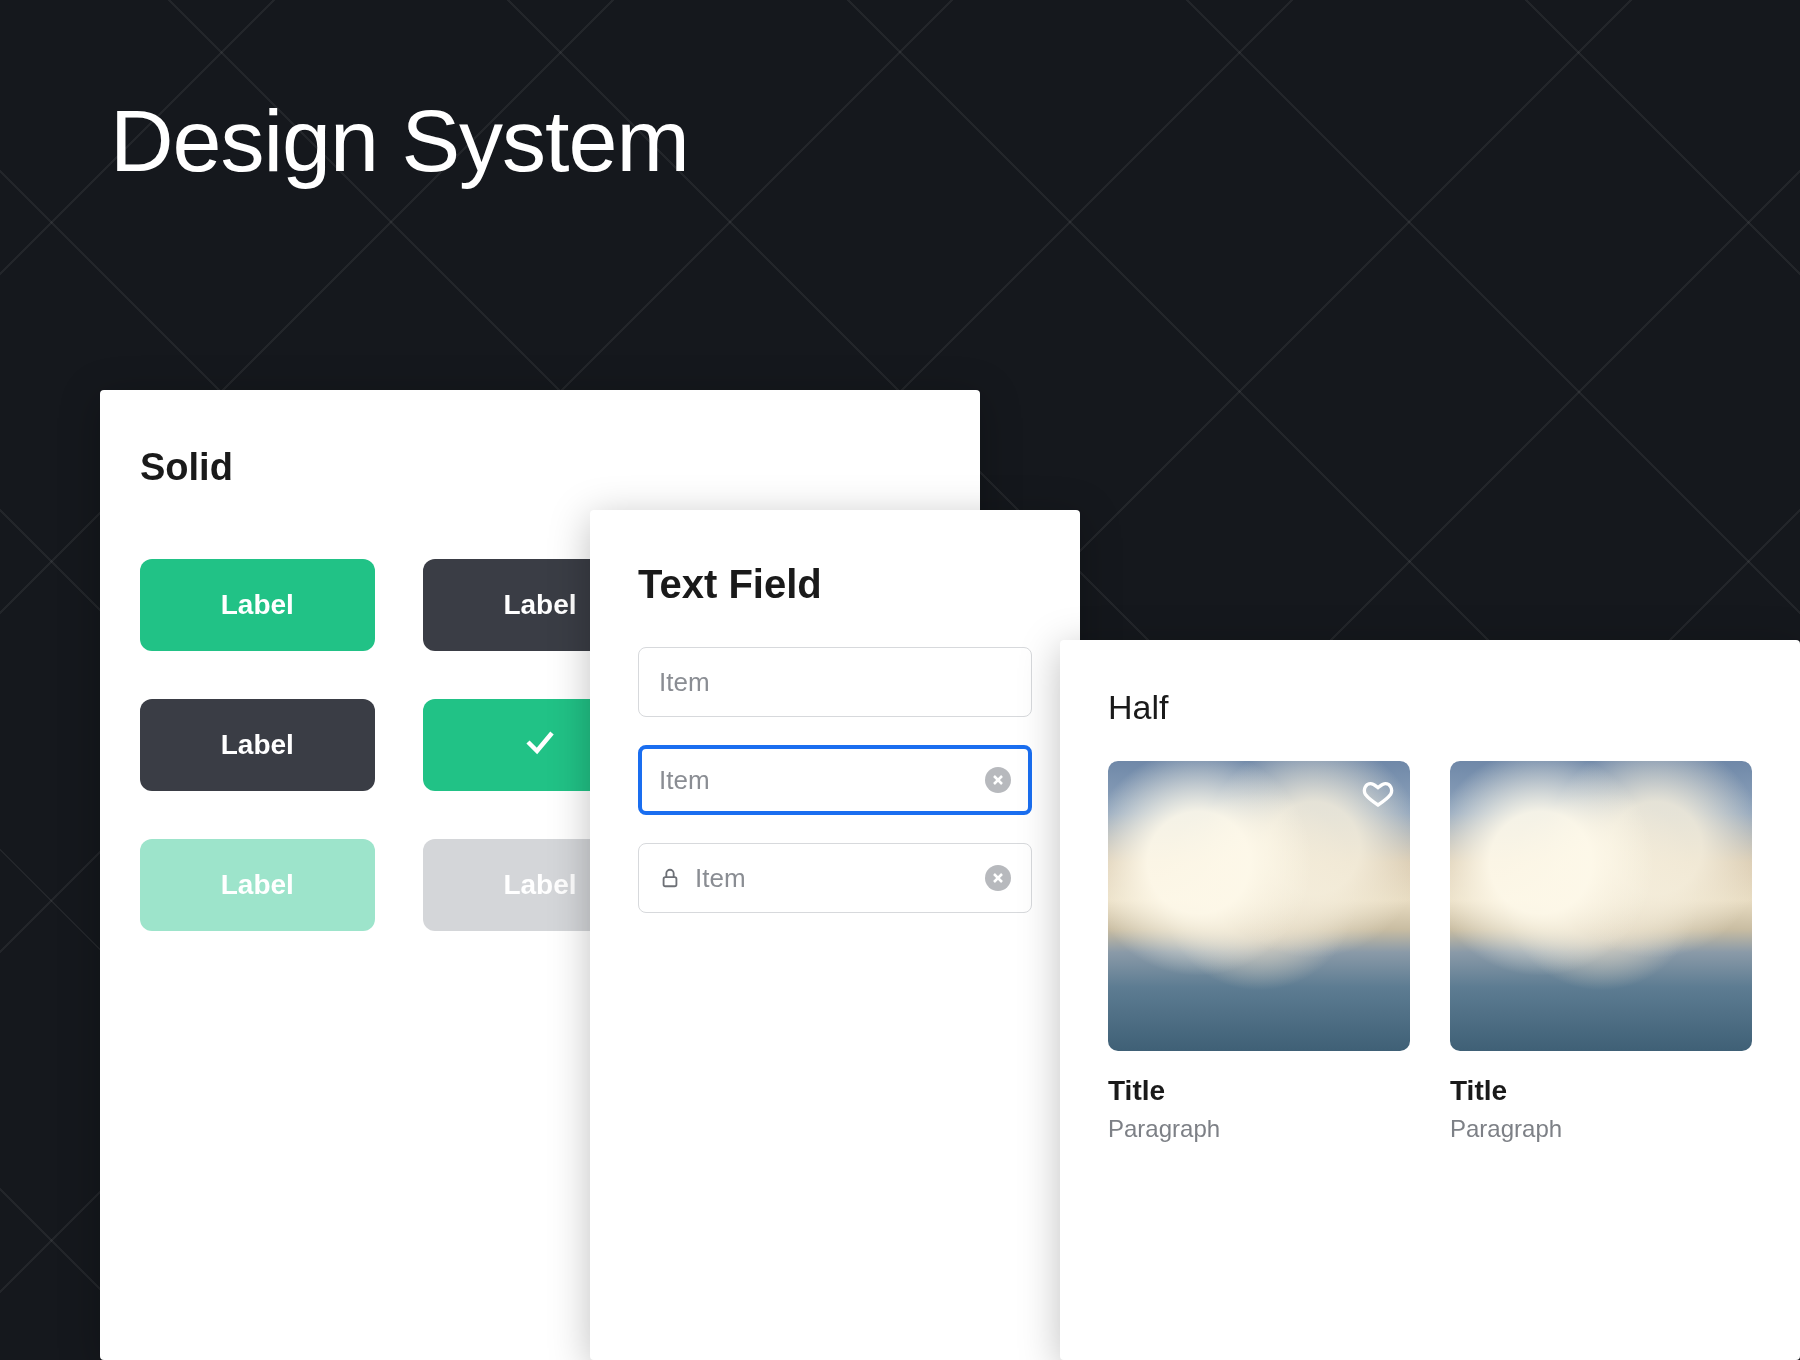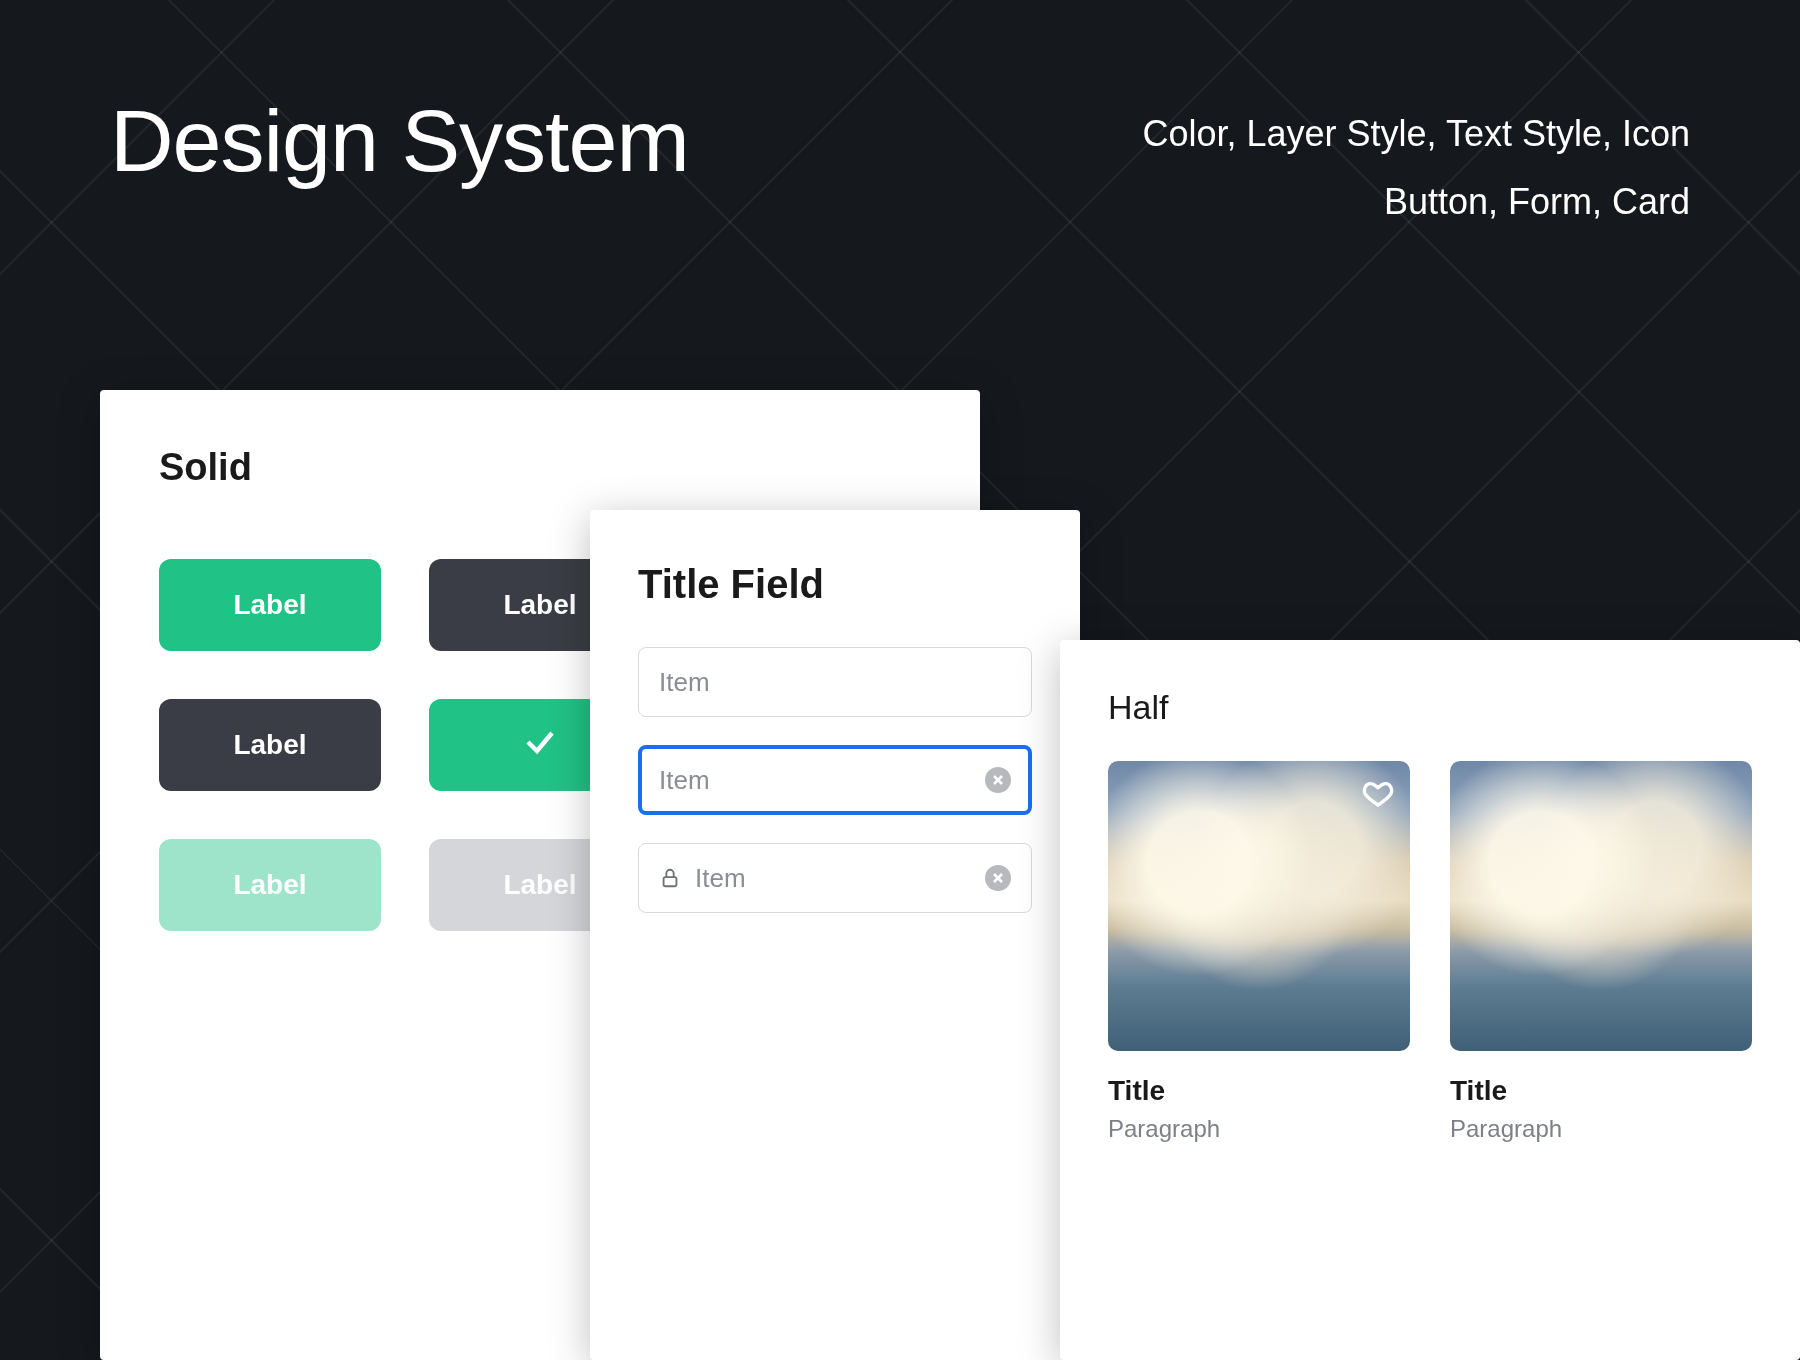--- a/index.html
+++ b/index.html
@@ -40,21 +40,21 @@
   line-height: 1.9;
   margin-top: 10px;
 }
 .panel {
   position: absolute;
   background: #fff;
   border-radius: 4px;
   box-shadow: 0 8px 40px rgba(0,0,0,0.25);
 }
 .panel-buttons {
-  top: 390px; left: 100px; width: 880px; height: 970px; padding: 56px 59px;
+  top: 390px; left: 100px; width: 880px; height: 970px; padding: 56px 40px;
 }
 .panel-buttons h2 {
   font-size: 38px; font-weight: 700; color: #1a1a1a; margin-bottom: 70px;
 }
 .btn-grid {
   display: grid;
   grid-template-columns: 1fr 1fr 1fr;
   gap: 48px 48px;
 }
 .btn {
@@ -143,24 +143,20 @@
   font-size: 24px; color:#7d8086; margin-top: 8px;
 }
 </style>
 </head>
 <body>
 
 <div class="bg-pattern"></div>
 
 <div class="header">
   <h1>Design System</h1>
-  <div class="header-sub">
-    <div>Color, Layer Style, Text Style, Icon</div>
-    <div>Button, Form, Card</div>
-  </div>
 </div>
 
 <div class="panel panel-buttons">
   <h2>Solid</h2>
   <div class="btn-grid">
     <div class="btn btn-green">
       <span>Label</span>
     </div>
     <div class="btn btn-dark">
       <span>Label</span>
@@ -188,21 +184,21 @@
     <div class="btn btn-green-light">
       <span>Label</span>
     </div>
     <div class="btn btn-gray">
       <span>Label</span>
     </div>
   </div>
 </div>
 
 <div class="panel panel-textfield">
-  <h2>Title Field</h2>
+  <h2>Text Field</h2>
 
   <div class="tf">
     <span class="tf-text">Item</span>
   </div>
 
   <div class="tf tf-focus">
     <span class="tf-text">Item</span>
     <span class="clear-btn">
       <svg viewBox="0 0 12 12">
           <line x1="2" y1="2" x2="10" y2="10"></line>

